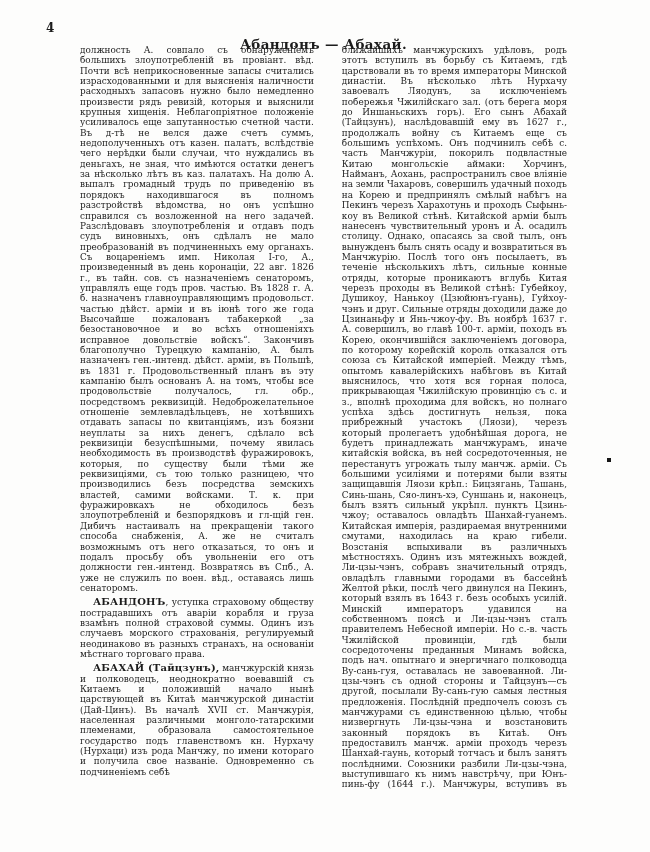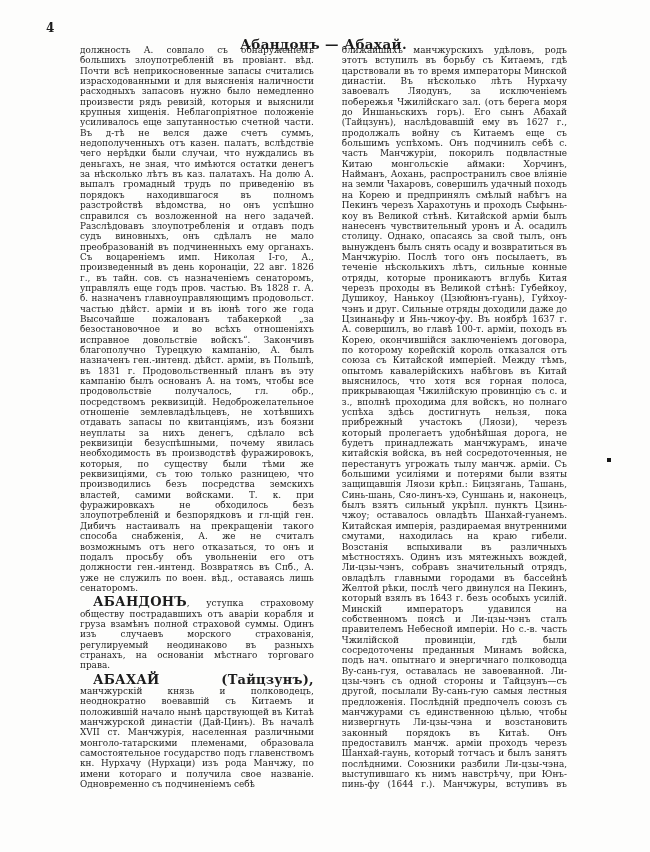--- a/index.html
+++ b/index.html
@@ -53,21 +53,21 @@
     letter-spacing: 0px;
     word-spacing: -0.2px;
     hyphens: none;
   }
   .column.left  { width: 242px; }
   .column.right { width: 233px; }
   .para { margin: 0; }
   .para.entry { margin-top: 4px; text-indent: 13px; }
   .para .lead {
     font-weight: bold;
-    font-size: 13px;
+    font-size: 10px;
     letter-spacing: 0.2px;
   }
   .artifact-dot {
     position: absolute;
     left: 607px; top: 458px;
     width: 4px; height: 4px;
     background: #161616;
   }
 </style>
 </head>

